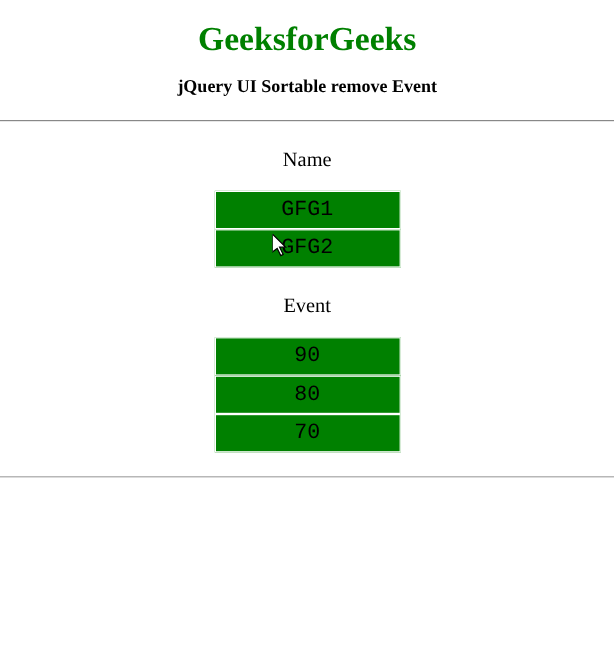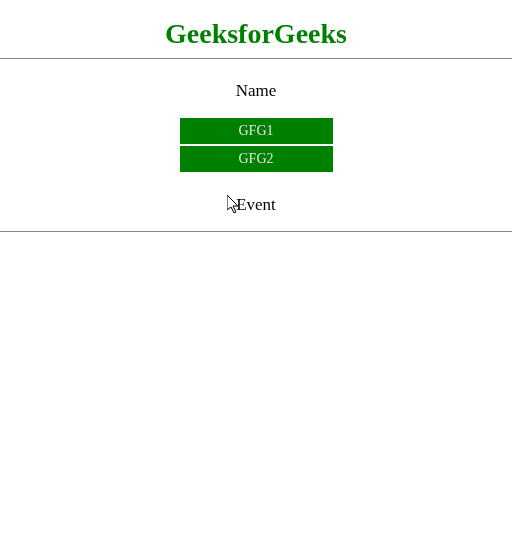--- a/index.html
+++ b/index.html
@@ -35,45 +35,52 @@
       margin: 22px 0 16px 0;
     }
     ul.sortable {
       list-style: none;
       margin: 0 auto 20px auto;
       padding: 0;
       width: 155px;
     }
     ul.sortable li {
       background: #008000;
-      color: #e5e5e5;
-      font-size: 14px;
+      color: #000000;
+      font-size: 18px;
       padding: 5px 0;
       border: 1px solid #fff;
       cursor: move;
+      font-family: Liberation Mono, monospace;
     }
     .cursor {
       position: absolute;
       pointer-events: none;
       z-index: 100;
     }
   </style>
 </head>
 <body>
 
 <div class="page">
   <h1>GeeksforGeeks</h1>
+  <h4 class="subtitle">jQuery UI Sortable remove Event</h4>
   <hr>
 
   <h3 class="section-heading">Name</h3>
   <ul class="sortable" id="list1">
       <li>GFG1</li>
       <li>GFG2</li>
     </ul>
 
   <h3 class="section-heading">Event</h3>
+  <ul class="sortable" id="list2">
+      <li>90</li>
+      <li>80</li>
+      <li>70</li>
+    </ul>
 
   <hr>
 </div>
 
 <svg class="cursor" style="left:227px; top:195px;" width="16" height="20" viewBox="0 0 16 20">
   <path d="M0,0 L0,15 L4,12 L7,18 L9,17 L6,11 L11,11 Z" fill="white" stroke="black" stroke-width="1"></path>
 </svg>
 
 </body></html>

